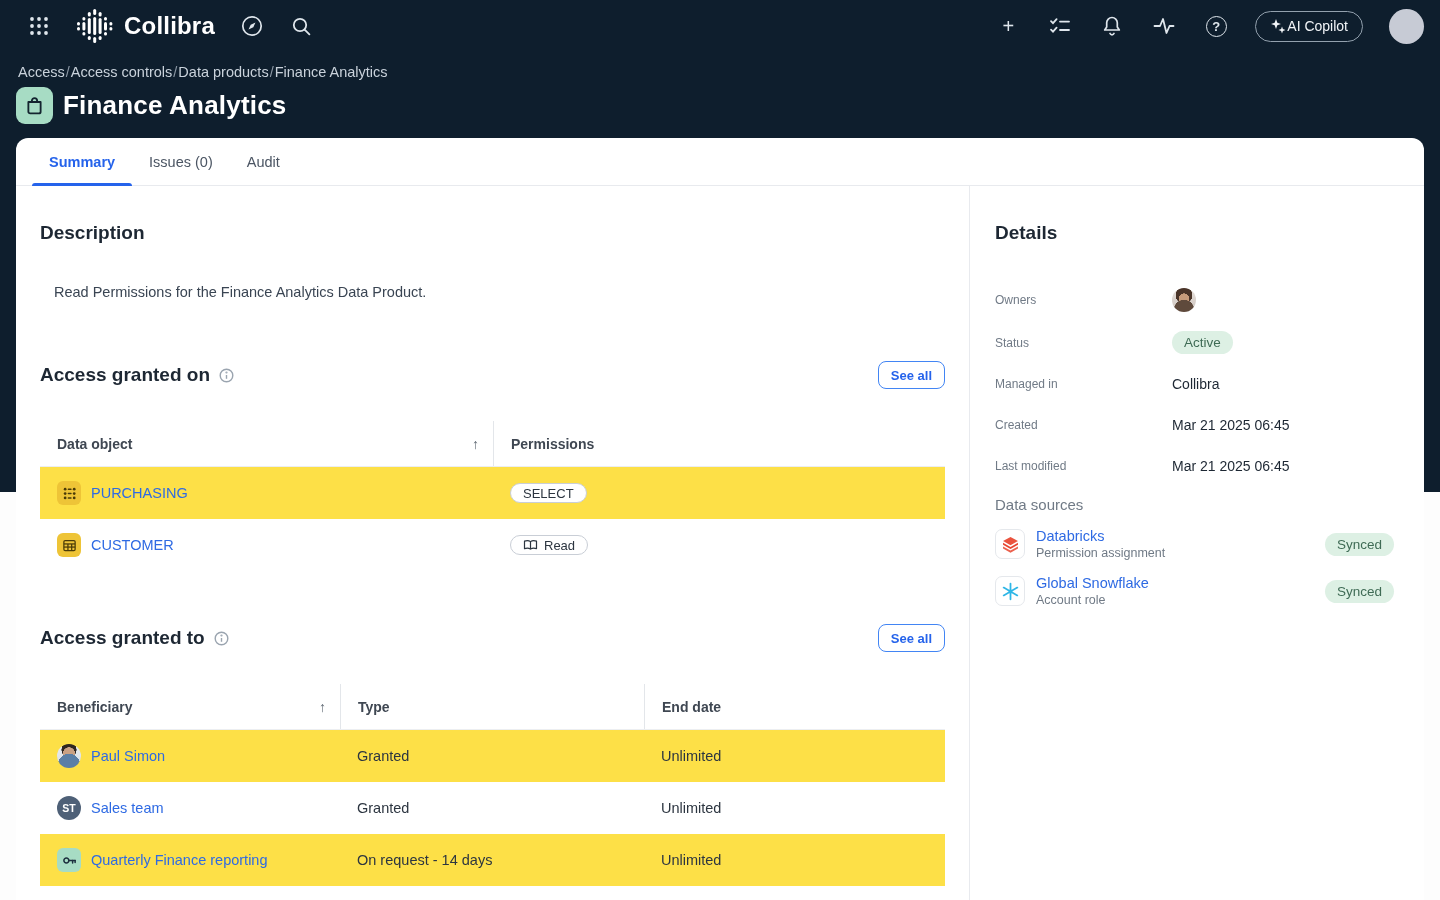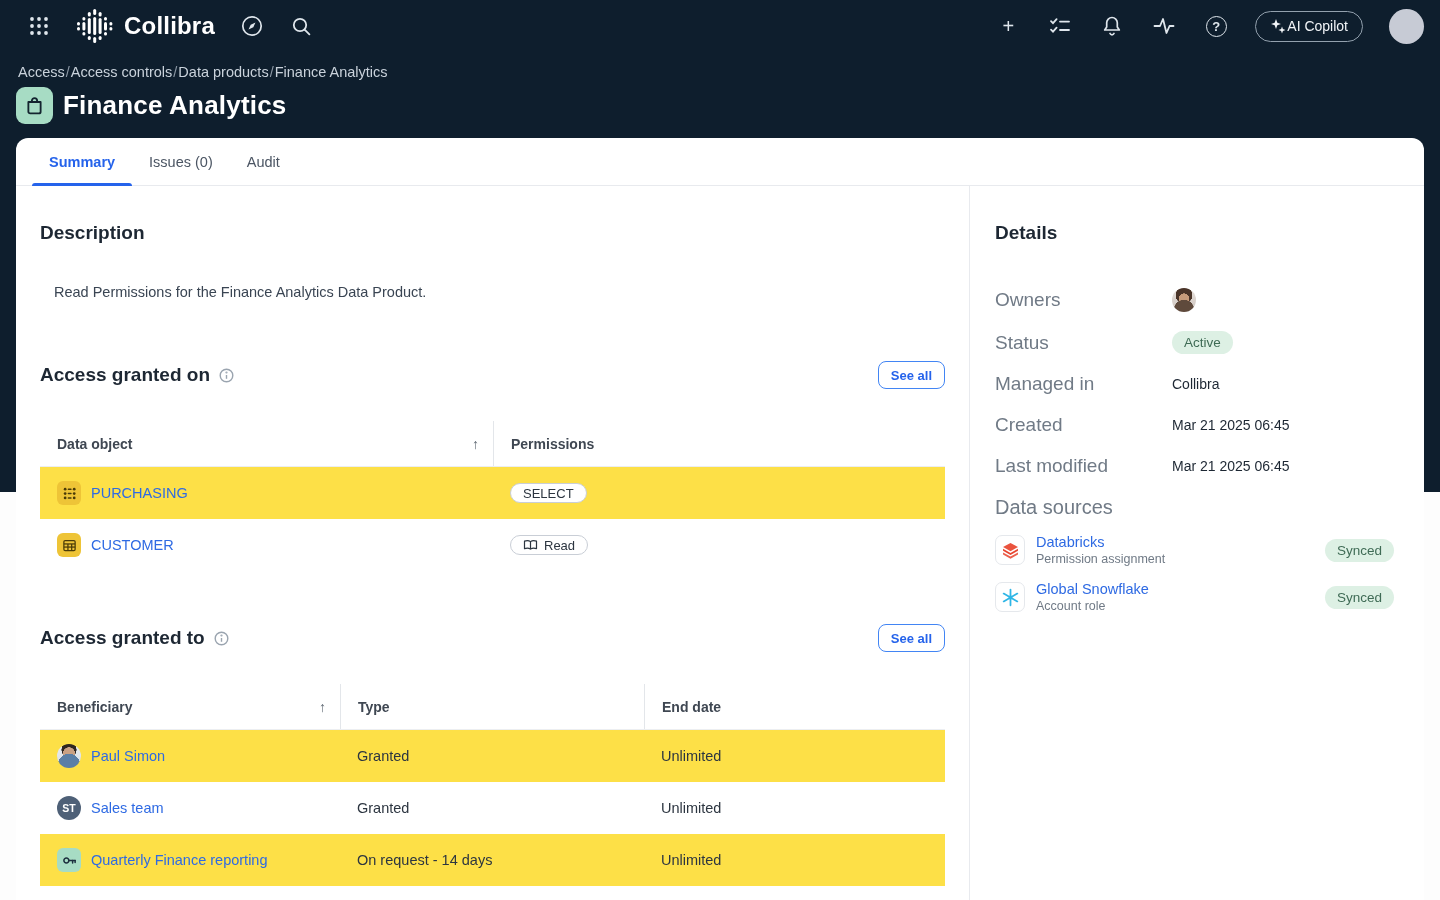--- a/index.html
+++ b/index.html
@@ -85,31 +85,31 @@
       radial-gradient(circle at 50% 88%, #5b7fa6 0 46%, transparent 47%),
       radial-gradient(circle at 50% 38%, #caa184 0 30%, transparent 31%),
       radial-gradient(circle at 50% 24%, #2e2620 0 34%, transparent 35%),
       linear-gradient(#e9edf2, #d8dee6); }
   .avatar-st { background:#4e6077; color:#fff; font-size:10.5px; font-weight:700; display:flex;
                align-items:center; justify-content:center; }
 
   
   .detail-rows { margin-top:44px; }
   .detail-row { display:flex; align-items:center; min-height:22px; margin-bottom:19px; }
-  .detail-label { width:177px; font-size:19px; color:#707a86; flex:0 0 177px; }
+  .detail-label { width:177px; font-size:12px; color:#707a86; flex:0 0 177px; }
   .detail-value { font-size:14px; color:#1d2733; font-weight:500; }
   .avatar-owner { width:24px; height:24px; border-radius:50%;
       background:
       radial-gradient(circle at 50% 92%, #5f4a3c 0 40%, transparent 41%),
       radial-gradient(circle at 50% 44%, #c79b7a 0 28%, transparent 29%),
       radial-gradient(circle at 50% 30%, #4a3428 0 40%, transparent 41%),
       linear-gradient(#e6dfda, #cfc6c0); cursor:pointer; }
   .badge-green { display:inline-block; padding:4px 12px; background:#ddf0e4; color:#3f6b55;
                  border-radius:999px; font-size:13.5px; font-weight:500; }
-  .ds-label { font-size:20px; color:#707a86; margin-top:17px; }
+  .ds-label { font-size:15px; color:#707a86; margin-top:17px; }
   .ds-item { display:flex; align-items:center; margin-top:15px; }
   .ds-icon-box { width:30px; height:30px; border:1px solid #e5e8ec; border-radius:7px; background:#fff;
                  display:flex; align-items:center; justify-content:center; flex:0 0 30px; margin-right:11px; }
   .ds-name { font-size:14.5px; color:#2e6ae3; font-weight:500; cursor:pointer; }
   .ds-sub { font-size:12.5px; color:#707a86; margin-top:2px; }
   .ds-badge { margin-left:auto; }
 </style>
 </head>
 <body>
 

